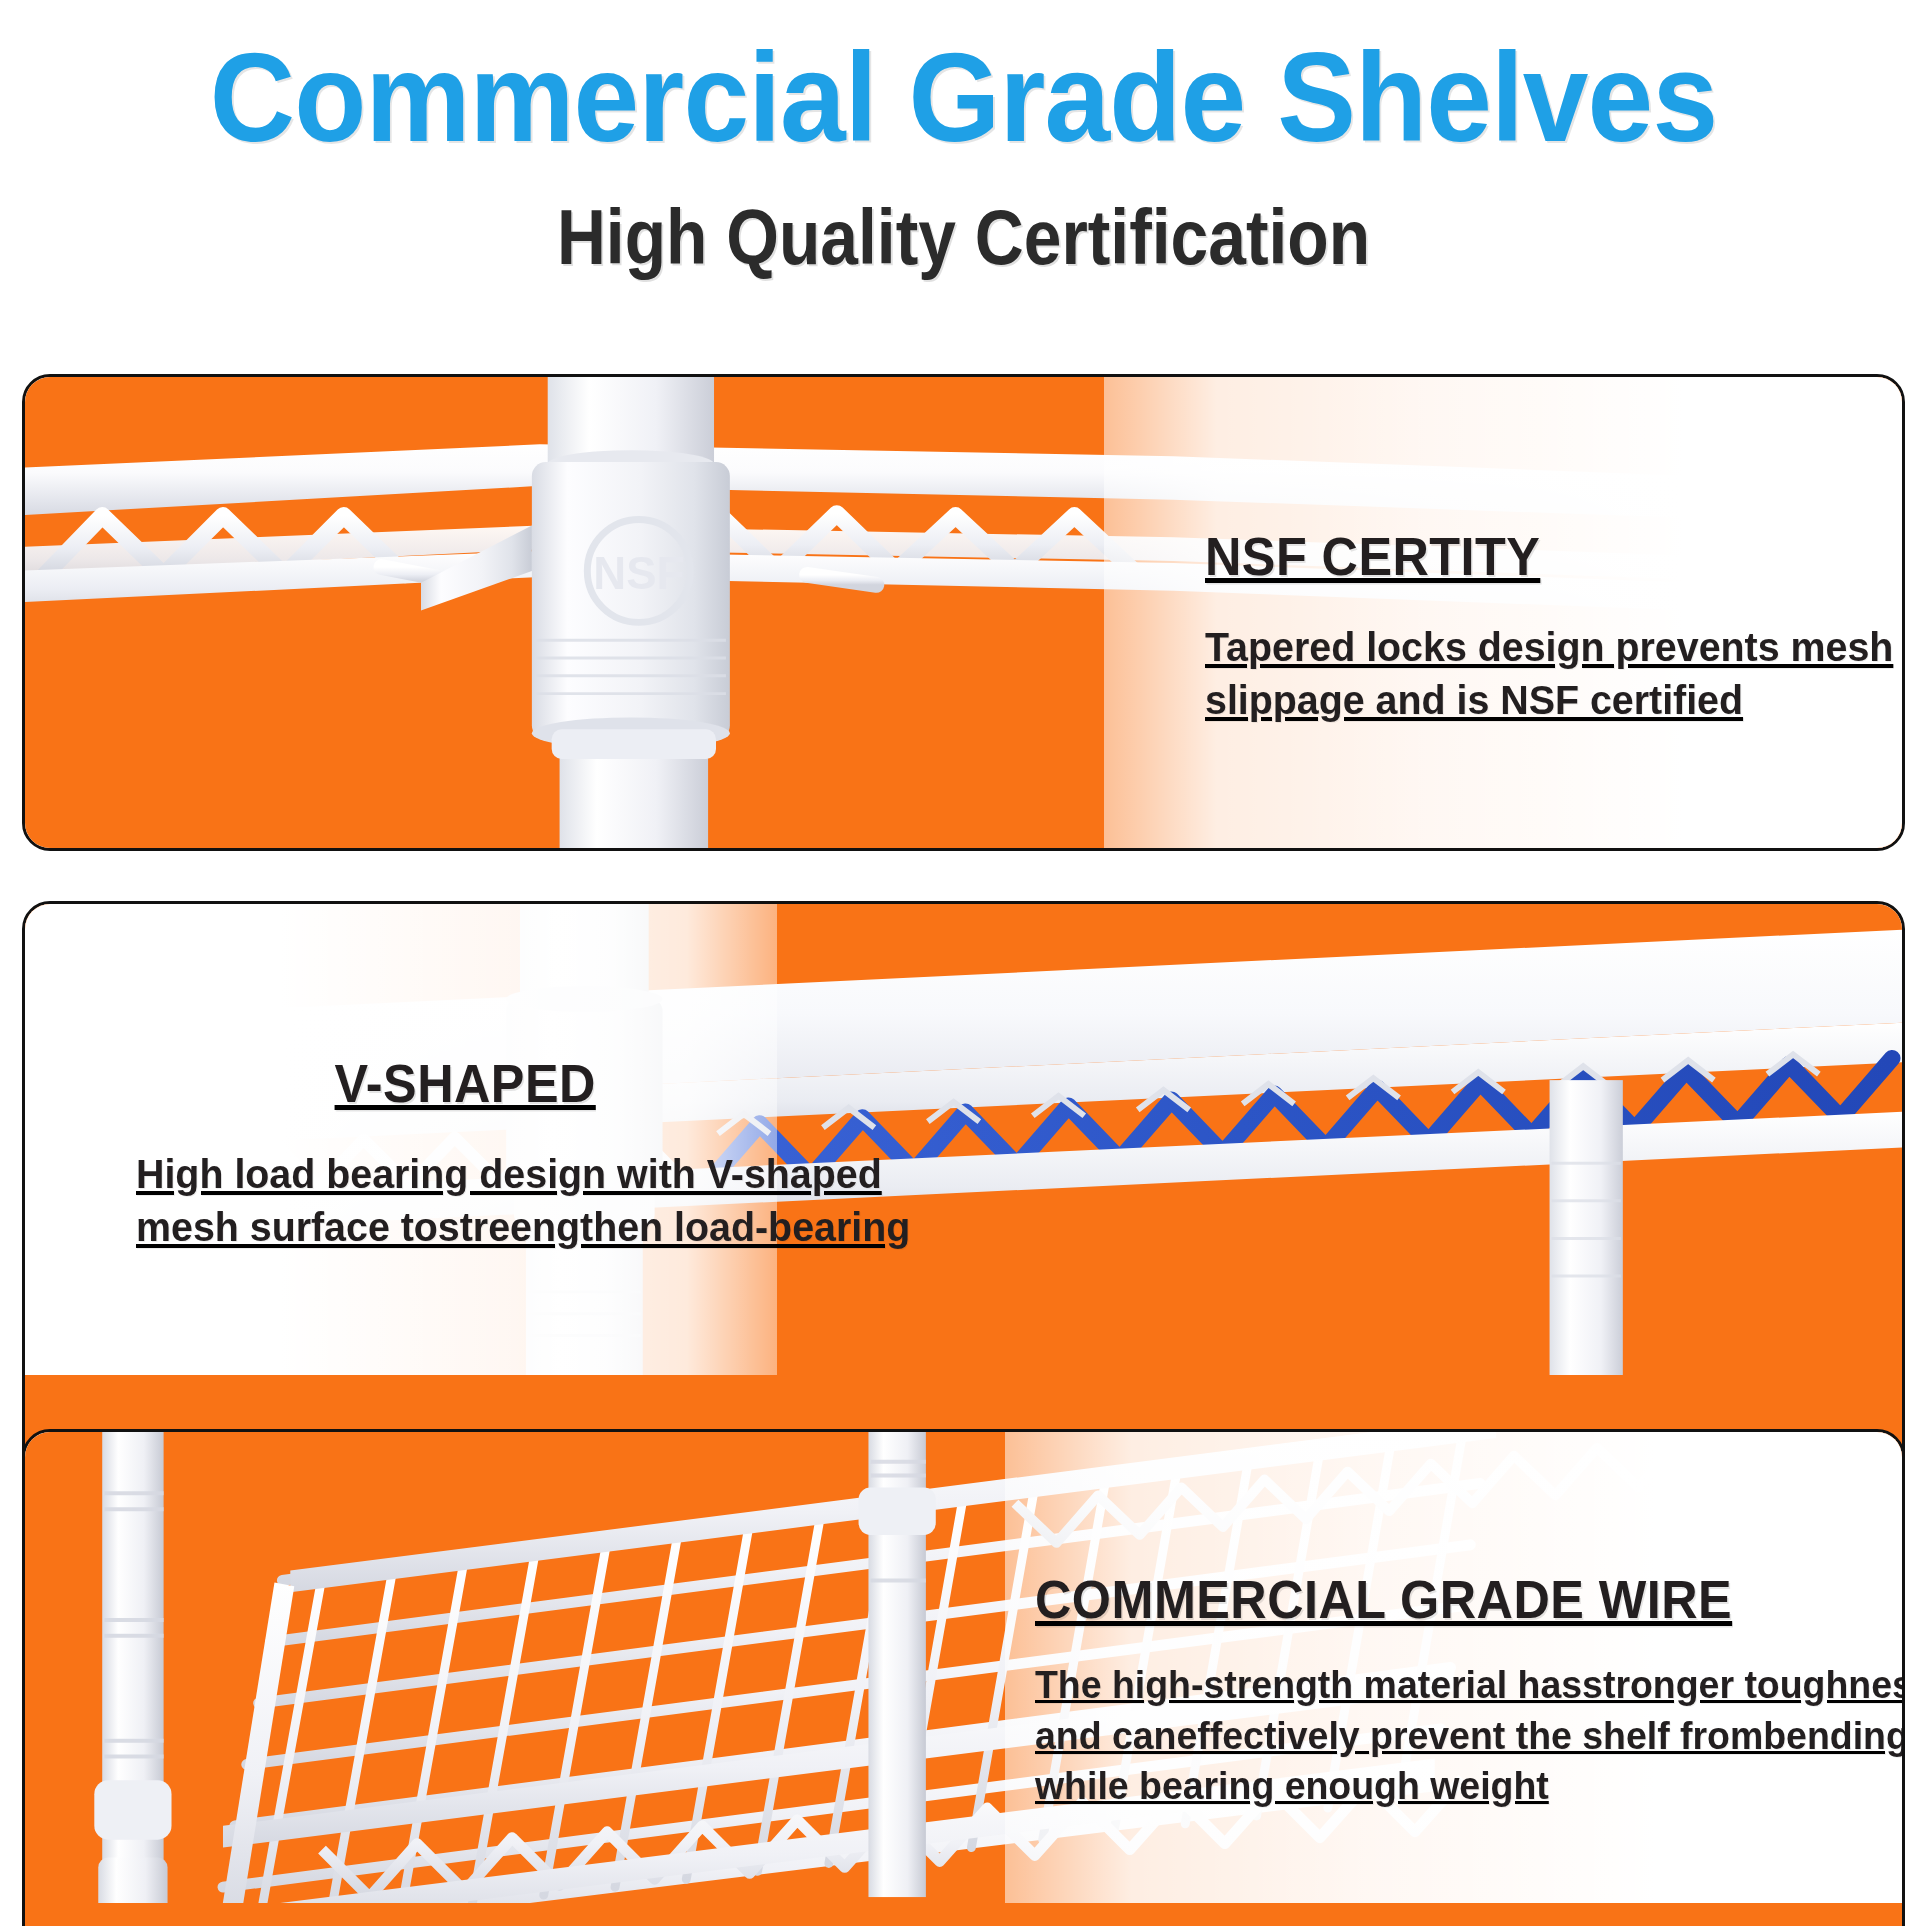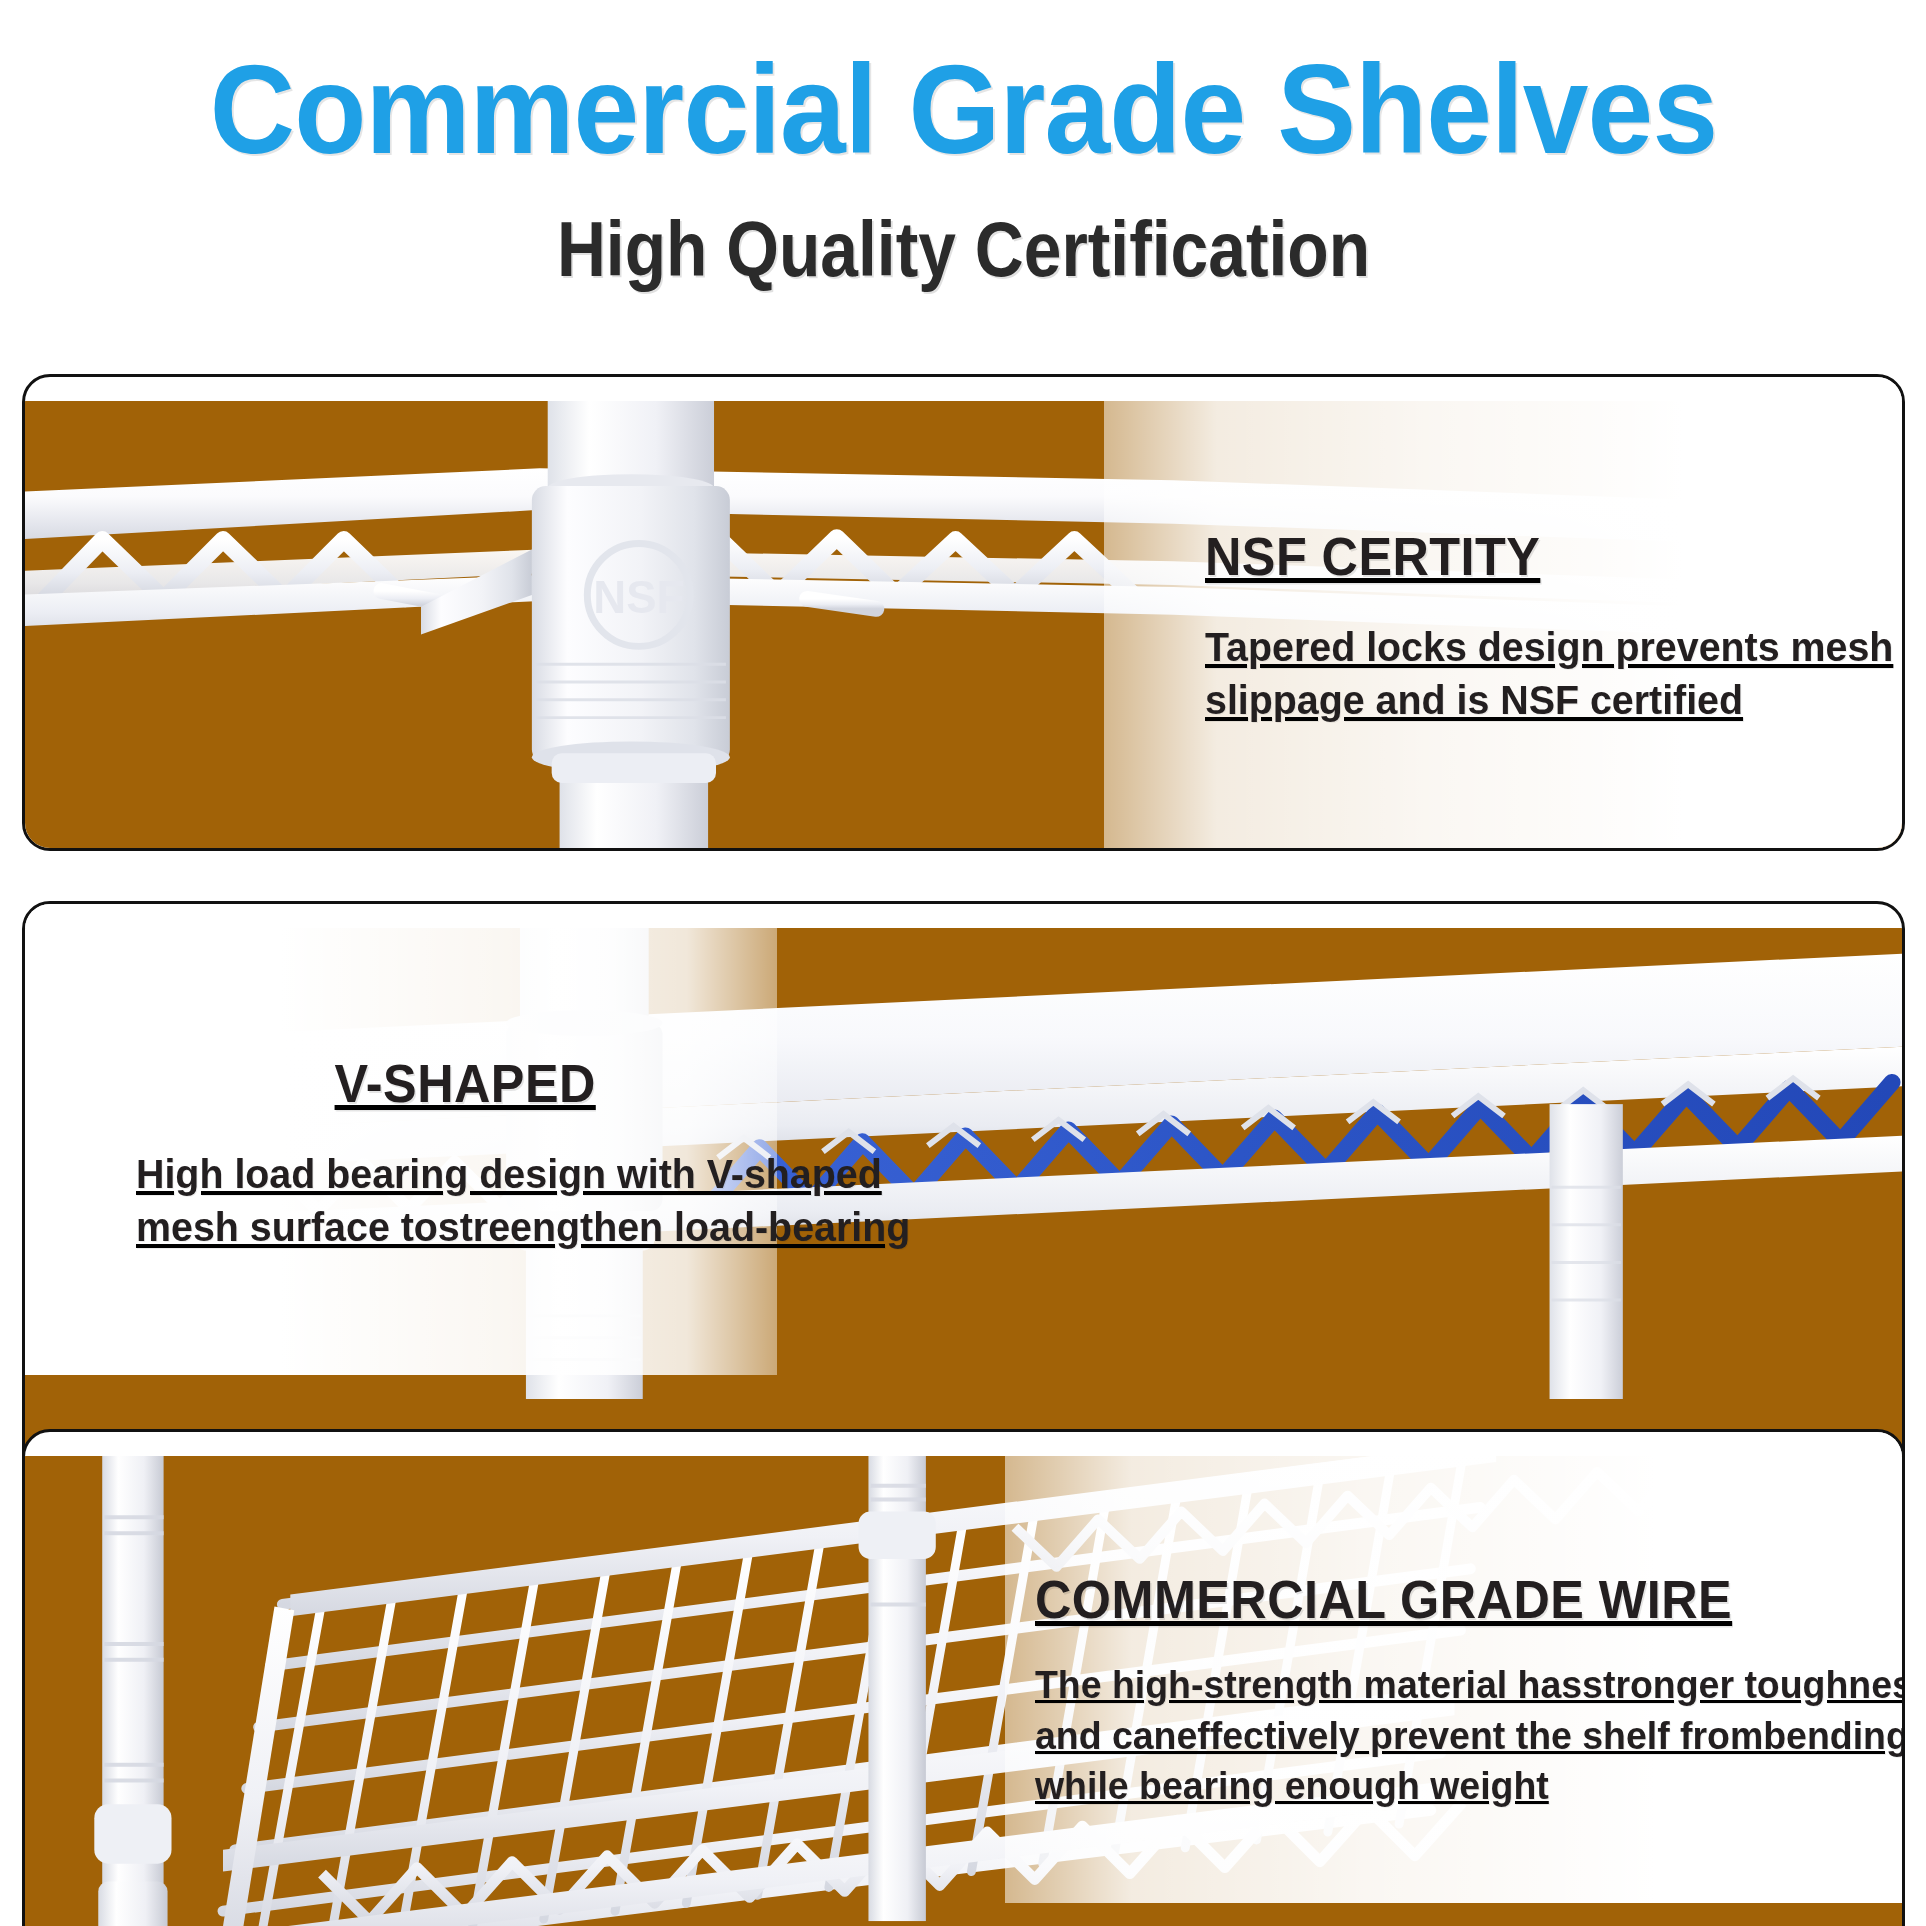--- a/index.html
+++ b/index.html
@@ -5,21 +5,21 @@
   * { box-sizing: border-box; margin: 0; padding: 0; }
   html, body {
     width: 1927px; height: 1927px;
     background: #ffffff;
     font-family: "Liberation Sans", sans-serif;
     overflow: hidden;
   }
   .page { position: relative; width: 1927px; height: 1927px; background: #fff; }
 
   
-  .header { width: 100%; text-align: center; padding-top: 46px; }
+  .header { width: 100%; text-align: center; padding-top: 34px; }
   .main-title {
     font-family: "Liberation Sans", sans-serif;
     font-weight: bold;
     font-size: 127px;
     line-height: 1.0;
     letter-spacing: -1px;
     color: #1fa0e6;
     transform: scaleX(0.93);
     text-shadow: 2px 2px 0 rgba(0,0,0,0.10);
   }
@@ -41,21 +41,21 @@
     width: 1883px;
     border: 3px solid #111;
     border-radius: 28px;
     background: #ffffff;
     overflow: hidden;
   }
   #card-nsf   { top: 374px;  height: 477px; }
   #card-vshape{ top: 901px;  height: 611px; text-align: center; }
   #card-wire  { top: 1429px; height: 565px; }
 
-  .photo { position: absolute; inset: 0; overflow: hidden; background: #a16207; margin-top: 24px; }
+  .photo { position: absolute; inset: 0; overflow: hidden; background: #f97316; }
 
   
   .plate {
     position: absolute;
     background: linear-gradient(to right, rgba(255,255,255,0.55) 0%, rgba(255,255,255,0.88) 14%, rgba(255,255,255,0.95) 40%, #ffffff 72%, #ffffff 100%);
     z-index: 6;
   }
   .txt-wrap { position: absolute; z-index: 8; text-decoration: underline; }
   .head {
     font-family: "Liberation Sans", sans-serif;

